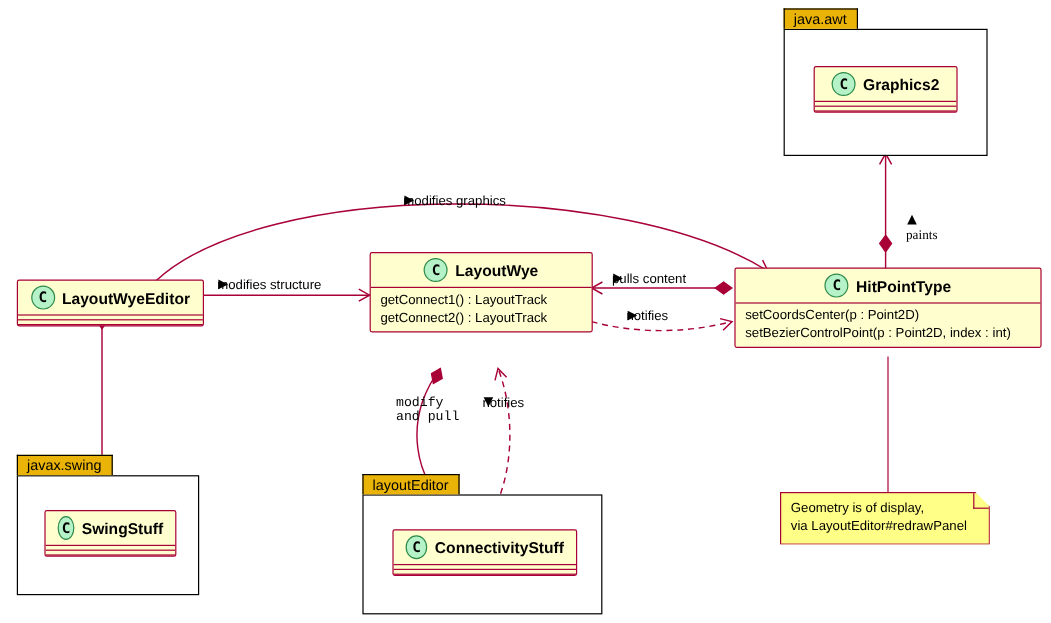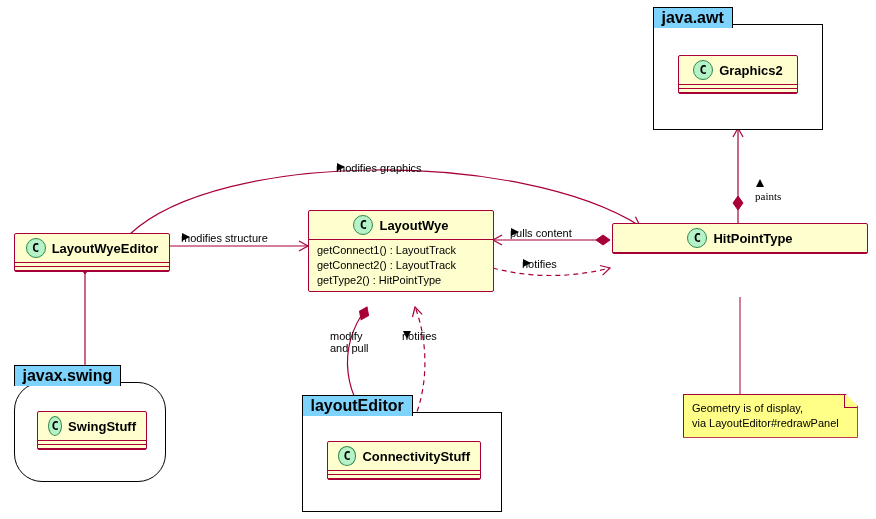--- a/index.html
+++ b/index.html
@@ -17,24 +17,24 @@
   .pkg {
     position: absolute;
     border: 1.5px solid #000;
     background: #fff;
   }
   .pkg-tab {
     position: absolute;
     top: -18px; left: -1.5px;
     border: 1.5px solid #000;
     border-bottom: none;
-    background: #7dd3fc;
+    background: #eab308;
     padding: 1px 8px;
-    font-weight: bold;
-    font-size: 16px;
+    font-weight: normal;
+    font-size: 12px;
   }
 
   .class {
     position: absolute;
     background: #fefece;
     border: 1.5px solid #a80036;
     border-radius: 2px;
   }
   .class-head {
     display: flex;
@@ -183,32 +183,35 @@
 </div>
 
 <div class="class" style="left:308px; top:210px; width:184px;">
   <div class="class-head">
     <span class="c-icon">C</span>
     <span>LayoutWye</span>
   </div>
   <div class="class-body">
     <div>getConnect1() : LayoutTrack</div>
     <div>getConnect2() : LayoutTrack</div>
-    <div>getType2() : HitPointType</div>
   </div>
 </div>
 
 <div class="class" style="left:612px; top:223px; width:254px;">
   <div class="class-head">
     <span class="c-icon">C</span>
     <span>HitPointType</span>
   </div>
-</div>
-
-<div class="pkg" style="left:14px; top:382px; width:150px; height:98px;border-radius:28px;">
+  <div class="class-body">
+    <div>setCoordsCenter(p : Point2D)</div>
+    <div>setBezierControlPoint(p : Point2D, index : int)</div>
+  </div>
+</div>
+
+<div class="pkg" style="left:14px; top:396px; width:150px; height:98px;">
   <div class="pkg-tab">javax.swing</div>
   <div class="class class-thin" style="left:22px; top:28px; width:108px;">
     <div class="class-head">
       <span class="c-icon">C</span>
       <span>SwingStuff</span>
     </div>
     <div class="class-bar"></div>
     <div class="class-bar" style="border-top:none;"></div>
   </div>
 </div>
@@ -218,21 +221,21 @@
   <div class="class class-thin" style="left:24px; top:28px; width:152px;">
     <div class="class-head">
       <span class="c-icon">C</span>
       <span>ConnectivityStuff</span>
     </div>
     <div class="class-bar"></div>
     <div class="class-bar" style="border-top:none;"></div>
   </div>
 </div>
 
-<div class="note" style="left:650px; top:394px;margin-left:33px;">
+<div class="note" style="left:650px; top:410px;">
   <div>Geometry is of display,</div>
   <div>via LayoutEditor#redrawPanel</div>
 </div>
 
 <div class="label" style="left:336px; top:162px;">
   <span>modifies graphics</span>
   <svg width="10" height="10" style="vertical-align:middle">
       <use href="#dirR" x="1" y="1"></use>
     </svg>
 </div>
@@ -247,21 +250,21 @@
   <svg width="10" height="10" style="vertical-align:middle">
       <use href="#dirR" x="1" y="1"></use>
     </svg>
 </div>
 <div class="label" style="left:522px; top:258px;">
   <span>notifies</span>
   <svg width="10" height="10" style="vertical-align:middle">
       <use href="#dirR" x="1" y="1"></use>
     </svg>
 </div>
-<div class="label" style="left:330px; top:330px; white-space:pre;"><span>modify
+<div class="label" style="left:330px; top:330px; white-space:pre;font-family:Liberation Mono, monospace;"><span>modify
 and pull</span></div>
 <div class="label" style="left:402px; top:330px;">
   <span>notifies</span><br>
   <svg width="10" height="10">
       <use href="#dirD" x="1" y="1"></use>
     </svg>
 </div>
 <div class="label" style="left:755px; top:178px;font-family:Liberation Serif, serif;">
   <svg width="10" height="10" style="vertical-align:middle">
       <use href="#dirU" x="1" y="1"></use>

